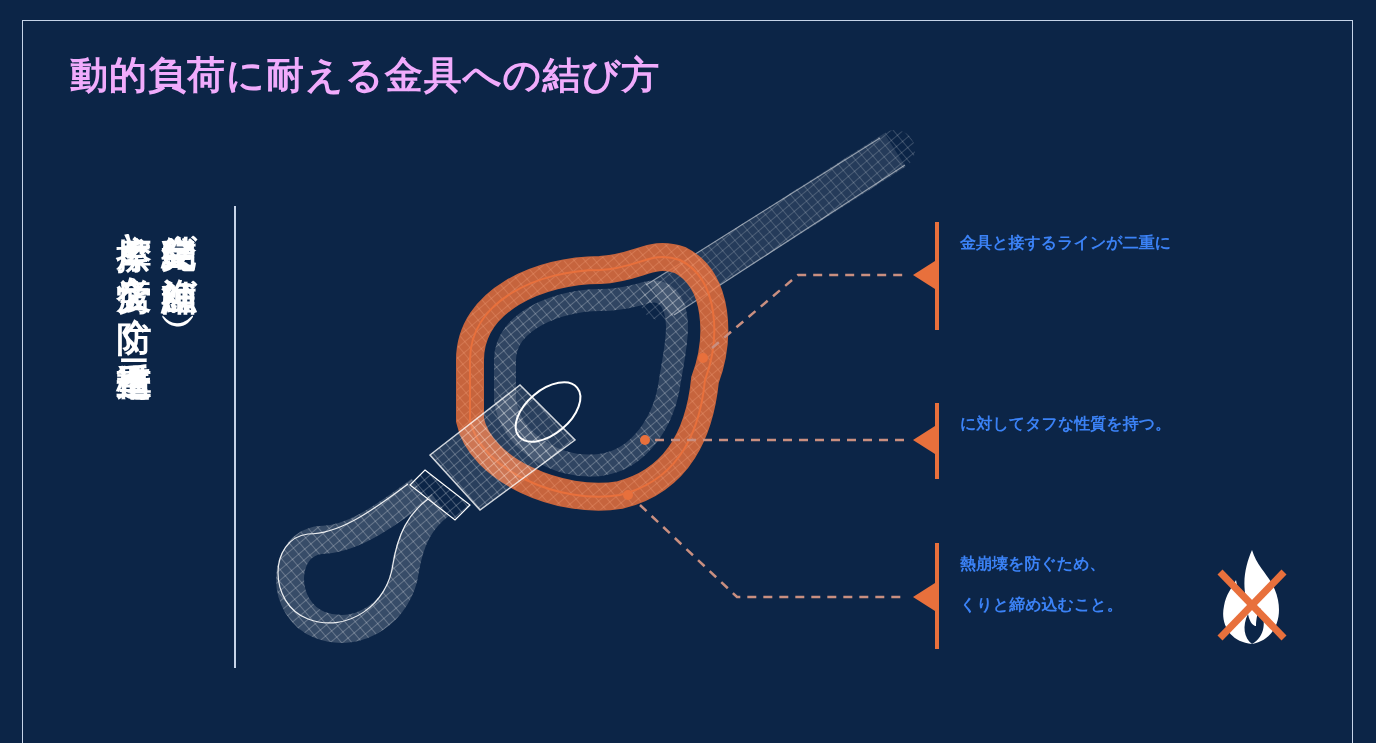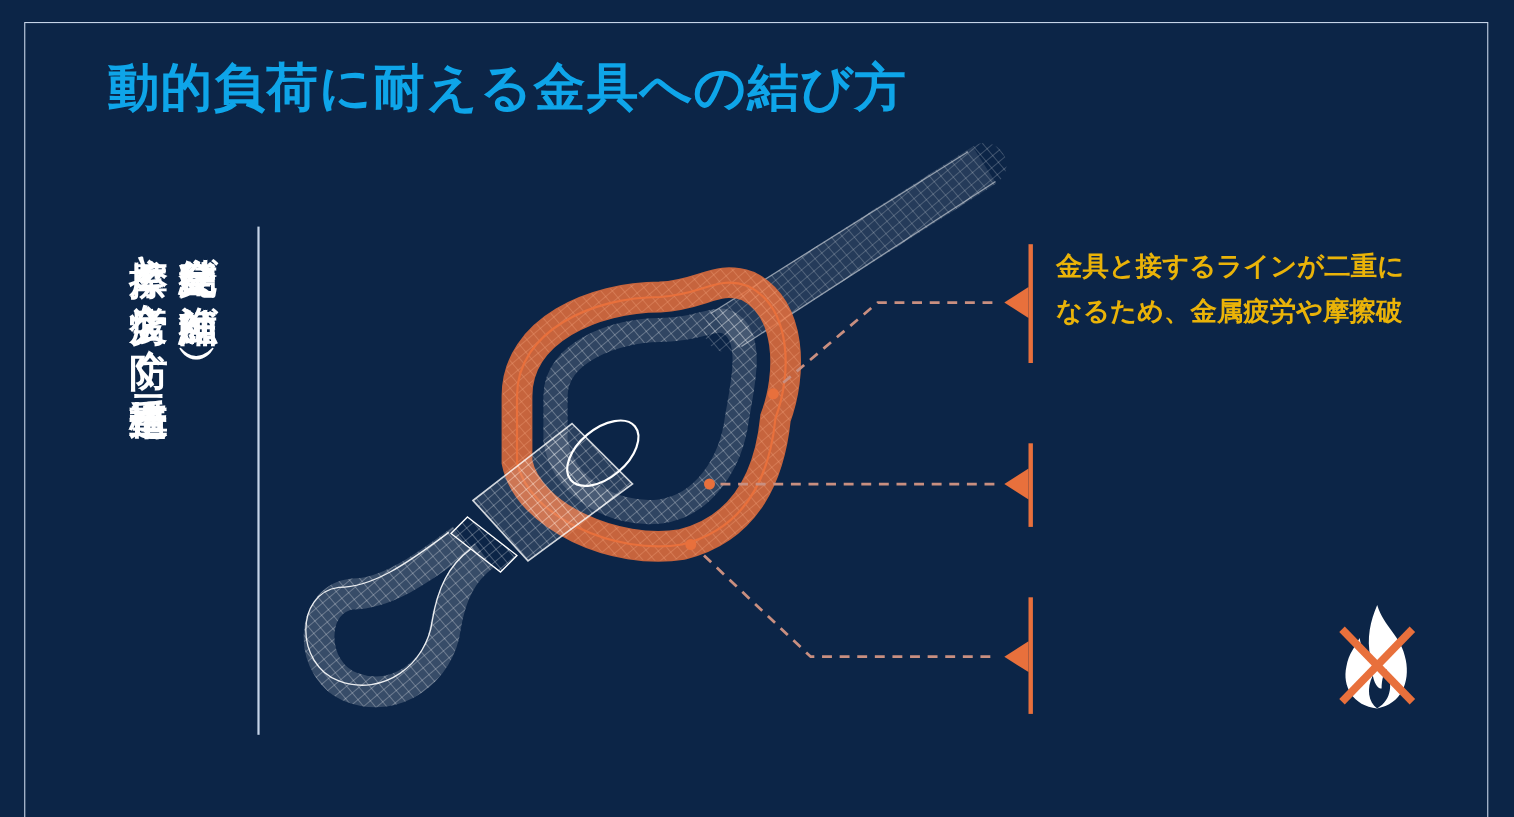--- a/index.html
+++ b/index.html
@@ -9,22 +9,22 @@
     font-family:"DejaVu Sans","Liberation Sans",sans-serif;
     position:relative;
   }
   .frame {
     position:absolute; left:22px; top:20px; width:1331px; height:760px;
     border:1.5px solid #c6d4e8; box-sizing:border-box;
   }
   .title {
     position:absolute; left:70px; top:52px;
     font-family:"DejaVu Serif","Liberation Serif",serif;
-    font-size:47px; font-weight:bold; color:#0ea5e9; letter-spacing:1px;
-    white-space:nowrap; line-height:1.2;margin-left:28px;
+    font-size:38px; font-weight:bold; color:#f0abfc; letter-spacing:1px;
+    white-space:nowrap; line-height:1.2;
   }
   .vert {
     position:absolute; writing-mode:vertical-rl; text-orientation:upright;
     color:#ffffff; font-weight:bold; white-space:nowrap; line-height:1;
   }
   .vert-main { left:161px; top:206px; font-size:35px; letter-spacing:1px; }
   .vert-sub { left:116px; top:206px; font-size:35px; letter-spacing:1px; }
   .vline {
     position:absolute; left:234px; top:206px; width:2px; height:462px;
     background:#c6d4e8;
@@ -35,22 +35,22 @@
   }
   .callout .bar {
     position:absolute; left:0; top:0; width:4px; background:#e8703c;
   }
   .callout .arrow {
     position:absolute; left:-22px; width:0; height:0;
     border-top:14px solid transparent; border-bottom:14px solid transparent;
     border-right:22px solid #e8703c;
   }
   .callout .txt {
-    position:absolute; left:25px; top:0; color:#eab308; font-weight:bold;
-    font-size:24px; line-height:41px; white-space:nowrap;
+    position:absolute; left:25px; top:0; color:#3b82f6; font-weight:bold;
+    font-size:16px; line-height:41px; white-space:nowrap;
   }
   .fire-icon { position:absolute; left:1212px; top:548px; }
 </style>
 </head>
 <body>
 
 <div class="frame"></div>
 
 <div class="title">動的負荷に耐える金具への結び方</div>
 
@@ -106,35 +106,37 @@
     <path d="M655 440 L905 440"></path>
     <path d="M640 505 L737 597 L905 597"></path>
   </g>
 </svg>
 
 <div class="callout" style="top:222px;">
   <div class="bar" style="height:108px;"></div>
   <div class="arrow" style="top:39px;"></div>
   <div class="txt">
     <div>金具と接するラインが二重に</div>
-    <div>なるため、金属疲労や摩擦破</div>
   </div>
 </div>
 
 <div class="callout" style="top:403px;">
   <div class="bar" style="height:76px;"></div>
   <div class="arrow" style="top:23px;"></div>
   <div class="txt">
+    <div>に対してタフな性質を持つ。</div>
   </div>
 </div>
 
 <div class="callout" style="top:543px;">
   <div class="bar" style="height:106px;"></div>
   <div class="arrow" style="top:40px;"></div>
   <div class="txt">
+    <div>熱崩壊を防ぐため、</div>
+    <div>くりと締め込むこと。</div>
   </div>
 </div>
 
 <svg class="fire-icon" width="80" height="100" viewBox="0 0 80 100">
   <path d="M40 2 C46 22 62 30 66 52 C70 72 62 92 40 96 C18 94 8 76 12 58 C14 46 20 40 24 32 C26 44 30 48 34 50 C30 32 34 16 40 2 Z" fill="#ffffff"></path>
   <path d="M40 96 C32 90 30 78 36 66 C38 76 42 78 44 78 C44 70 46 64 48 60 C54 72 54 88 40 96 Z" fill="#0c2547"></path>
   <line x1="8" y1="24" x2="72" y2="90" stroke="#e8703c" stroke-width="7" stroke-linecap="butt"></line>
   <line x1="72" y1="24" x2="8" y2="90" stroke="#e8703c" stroke-width="7" stroke-linecap="butt"></line>
 </svg>
 

